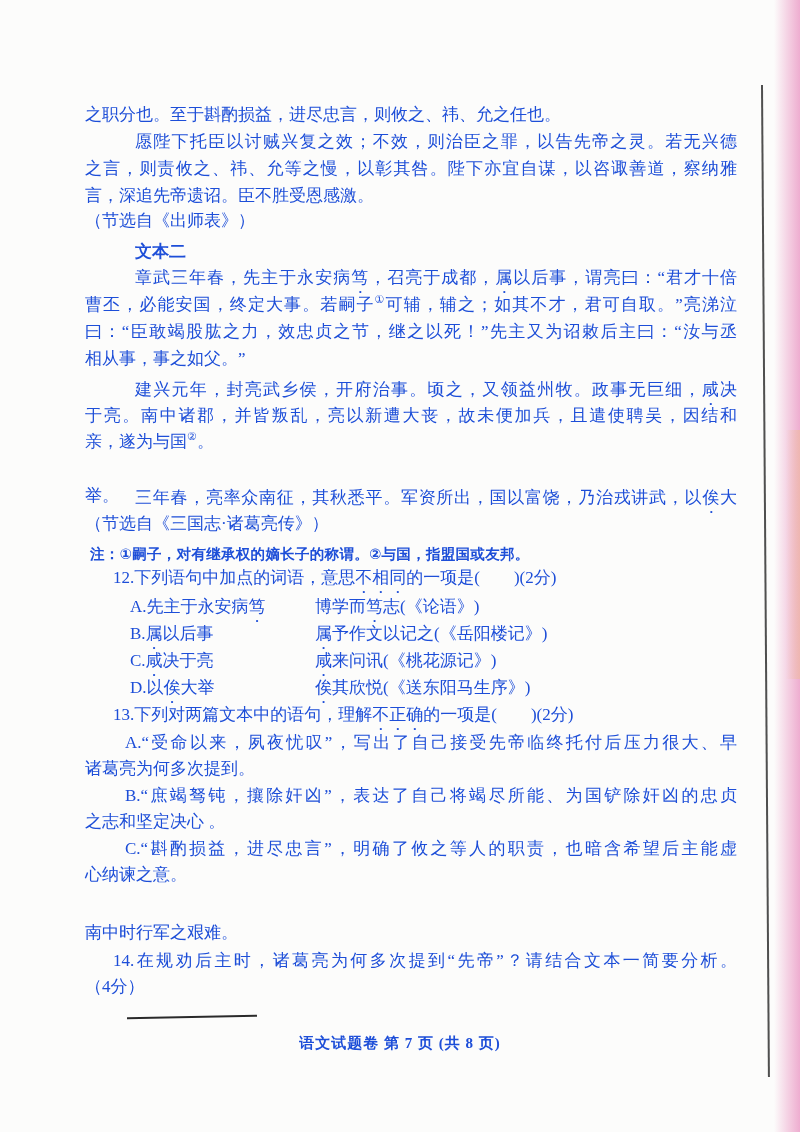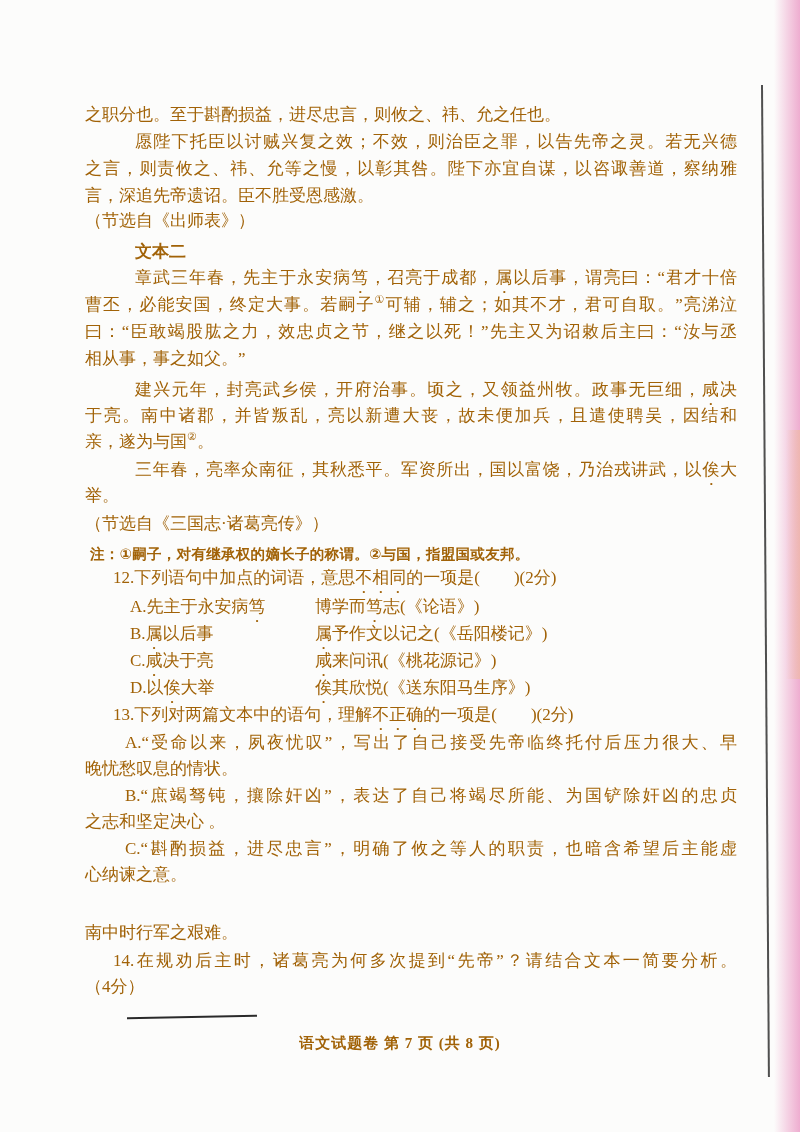--- a/index.html
+++ b/index.html
@@ -1,20 +1,20 @@
 <!DOCTYPE html>
 <html><head>
 <meta charset="utf-8">
 <style>
   html,body{margin:0;padding:0;background:#e9e9e9;}
   .page{
     position:relative;width:800px;height:1132px;margin:0 auto;
     background:#fcfcfb;overflow:hidden;
     font-family:"Liberation Serif","DejaVu Serif",serif;
-    color:#a16207;
+    color:#1d4ed8;
   }
   
   .pink-band{
     position:absolute;top:0;right:0;width:26px;height:100%;
     background:linear-gradient(90deg, rgba(246,214,230,0) 0%, rgba(243,200,222,0.85) 55%, #eeadd0 100%);
   }
   .pink-band .peach{
     position:absolute;top:38%;right:0;width:14px;height:22%;
     background:linear-gradient(90deg, rgba(240,200,160,0) 0%, rgba(238,190,150,0.55) 100%);
   }
@@ -70,21 +70,21 @@
 
   <div class="ln fill" style="top:293px"><span>曹丕，必能安国，终定大事。若嗣子</span><span class="sup">①</span><span>可辅，辅之；如其不才，君可自取。”亮涕泣</span></div>
   <div class="ln fill ind" style="top:266px"><span>章武三年春，先主于永安病</span><span class="em">笃</span><span>，召亮于成都，</span><span class="em">属</span><span>以后事，谓亮曰：“君才十倍</span></div>
   <div class="ln fill" style="top:320px"><span>曰：“臣敢竭股肱之力，效忠贞之节，继之以死！”先主又为诏敕后主曰：“汝与丞</span></div>
   <div class="ln" style="top:347px"><span>相从事，事之如父。”</span></div>
 
   <div class="ln fill ind" style="top:378px"><span>建兴元年，封亮武乡侯，开府治事。顷之，又领益州牧。政事无巨细，</span><span class="em">咸</span><span>决</span></div>
   <div class="ln fill" style="top:404px"><span>于亮。南中诸郡，并皆叛乱，亮以新遭大丧，故未便加兵，且遣使聘吴，因结和</span></div>
   <div class="ln" style="top:430px"><span>亲，遂为与国</span><span class="sup">②</span><span>。</span></div>
 
-  <div class="ln fill ind" style="top:458px"><span>三年春，亮率众南征，其秋悉平。军资所出，国以富饶，乃治戎讲武，以</span><span class="em">俟</span><span>大</span></div>
+  <div class="ln fill ind" style="top:486px"><span>三年春，亮率众南征，其秋悉平。军资所出，国以富饶，乃治戎讲武，以</span><span class="em">俟</span><span>大</span></div>
   <div class="ln" style="top:484px"><span>举。</span></div>
   <div class="ln right" style="top:512px">（节选自《三国志·诸葛亮传》）</div>
 
   <div class="ln note" style="top:542px">注：①嗣子，对有继承权的嫡长子的称谓。②与国，指盟国或友邦。</div>
 
   <div class="ln ind-stem" style="top:566px"><span>12.下列语句中加点的词语，意思</span><span class="em">不相同</span><span>的一项是(　　)(2分)</span></div>
   <div class="ln optrow" style="top:595px">
     <span class="col-l"><span>A.先主于永安病</span><span class="em">笃</span></span><span><span>博学而</span><span class="em">笃</span><span>志(《论语》)</span></span>
   </div>
   <div class="ln optrow" style="top:622px">
@@ -92,21 +92,21 @@
   </div>
   <div class="ln optrow" style="top:649px">
     <span class="col-l"><span>C.</span><span class="em">咸</span><span>决于亮</span></span><span><span class="em">咸</span><span>来问讯(《桃花源记》)</span></span>
   </div>
   <div class="ln optrow" style="top:676px">
     <span class="col-l"><span>D.以</span><span class="em">俟</span><span>大举</span></span><span><span class="em">俟</span><span>其欣悦(《送东阳马生序》)</span></span>
   </div>
 
   <div class="ln ind-stem" style="top:703px"><span>13.下列对两篇文本中的语句，理解</span><span class="em">不正确</span><span>的一项是(　　)(2分)</span></div>
   <div class="ln fill ind-opt" style="top:731px">A.“受命以来，夙夜忧叹”，写出了自己接受先帝临终托付后压力很大、早</div>
-  <div class="ln" style="top:757px">晚忧愁叹息的情状。</div>
+  <div class="ln" style="top:757px">诸葛亮为何多次提到。</div>
   <div class="ln fill ind-opt" style="top:784px">B.“庶竭驽钝，攘除奸凶”，表达了自己将竭尽所能、为国铲除奸凶的忠贞</div>
   <div class="ln" style="top:810px">之志和坚定决心 。</div>
   <div class="ln fill ind-opt" style="top:837px">C.“斟酌损益，进尽忠言”，明确了攸之等人的职责，也暗含希望后主能虚</div>
   <div class="ln" style="top:863px">心纳谏之意。</div>
   <div class="ln" style="top:921px">南中时行军之艰难。</div>
 
   <div class="ln fill ind-stem" style="top:949px">14.在规劝后主时，诸葛亮为何多次提到“先帝”？请结合文本一简要分析。</div>
   <div class="ln" style="top:975px">（4分）</div>
 
   <div class="answer-line"></div>

